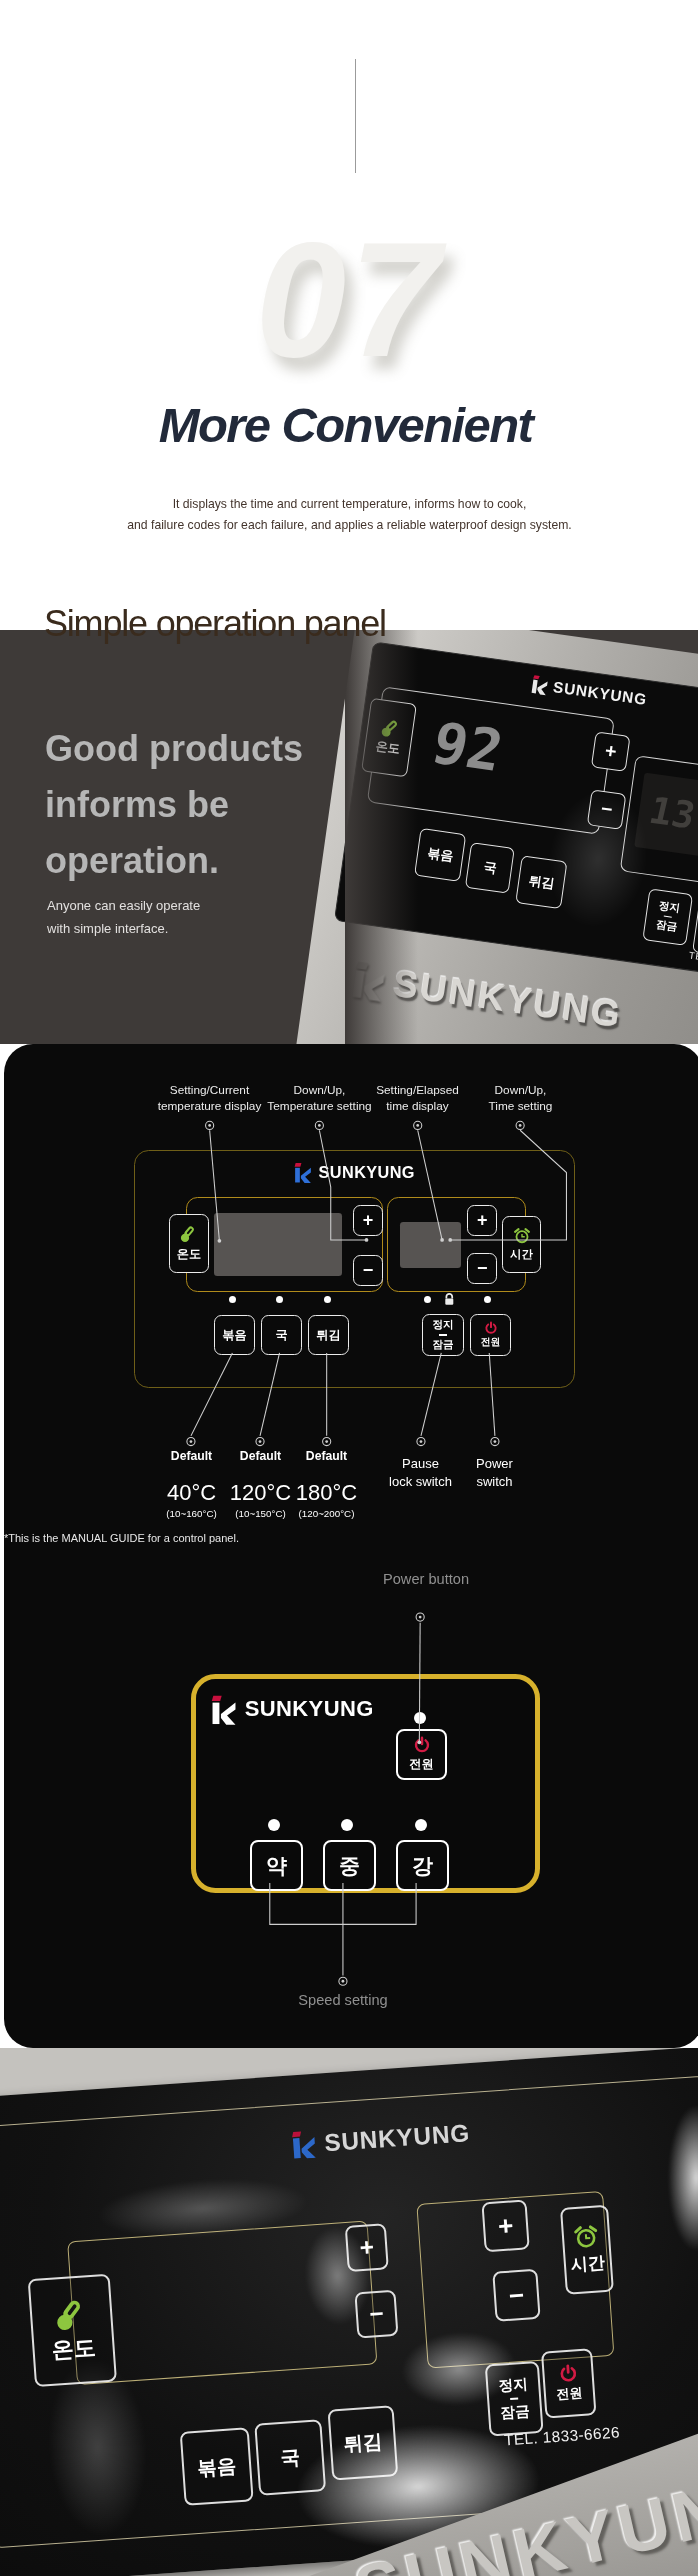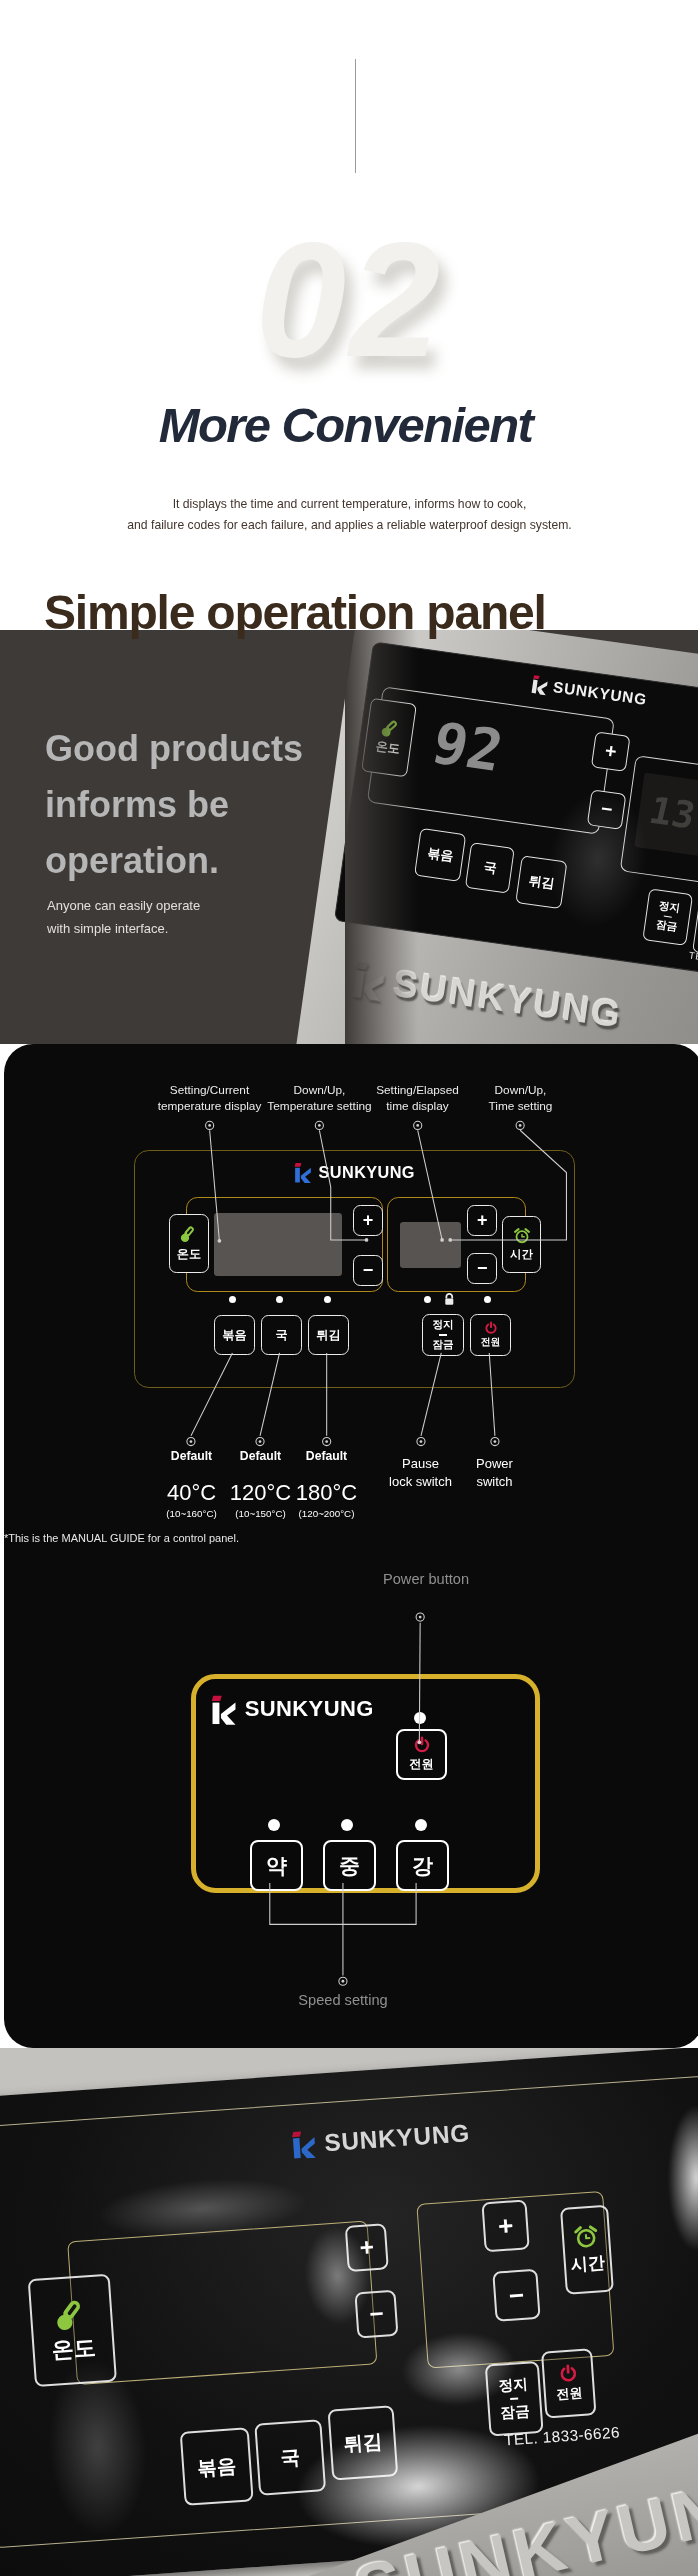--- a/index.html
+++ b/index.html
@@ -10,21 +10,21 @@
   
   .sec-hero { position:absolute; top:0; left:0; width:699px; height:630px; background:#fff; }
   .divider { left:355px; top:59px; width:0.8px; height:114px; background:#9b9b9b; }
   .big-num { left:0; top:218px; width:699px; text-align:center; font-size:163px; line-height:1;
              font-weight:bold; font-style:italic; color:#f2f1ee; letter-spacing:3.3px;
              text-shadow:8.1px 13px 13px rgba(110,105,90,0.30); }
   .hero-title { left:0; top:397px; width:691px; text-align:center; font-size:49px; font-weight:bold;
                 font-style:italic; color:#222a3a; letter-spacing:-1.6px; }
   .hero-desc { left:0; top:494px; width:699px; text-align:center; font-size:12.2px; line-height:1.75;
                color:#43342c; }
-  .sub-head { left:44px; top:585px; font-size:48px; font-weight:bold; color:#3a2b1d;
+  .sub-head { left:44px; top:603px; font-size:36px; font-weight:normal; color:#3a2b1d;
               letter-spacing:-1.2px; z-index:30; }
 
   
   .sec-photo1 { position:absolute; top:630px; left:0; width:699px; height:414px; background:#3e3a38; overflow:hidden; }
   .show-head { left:45px; top:91px; font-size:36px; font-weight:600; color:#b6b6b6; line-height:1.55; }
   .show-cap  { left:47px; top:265px; font-size:13px; color:#e2e0df; line-height:1.75; }
   .m-rot { left:358px; top:-24.4px; width:504px; height:520px; transform:rotate(8deg); transform-origin:0 0; }
   .m-steel { left:0; top:0; width:504px; height:520px; border-radius:11.4px;
              background:linear-gradient(105deg,#d7d5d1 0%,#b2b0ac 35%,#9a9894 60%,#84827e 100%); }
   .m-face { left:20.3px; top:32.5px; width:439px; height:280px; background:#0b0b0b; border-radius:8.1px;
@@ -85,21 +85,21 @@
                letter-spacing:4.9px; color:#c8c6c2; white-space:nowrap;
                text-shadow:3.3px 4.1px 2.4px rgba(45,44,40,0.55), -1.6px -1.6px 1.6px rgba(255,255,255,0.85); }
 </style>
 </head>
 <body>
 
 <div class="page">
 
   <div class="sec-hero">
     <div class="abs divider"></div>
-    <div class="abs big-num">02</div>
+    <div class="abs big-num">07</div>
     <div class="abs hero-title">More Convenient</div>
     <div class="abs hero-desc">
       <div>It displays the time and current temperature, informs how to cook,</div>
       <div>and failure  codes for each failure, and applies a reliable waterproof design system.</div>
     </div>
     <div class="abs sub-head">Simple operation panel</div>
   </div>
 
   <div class="sec-photo1">
     <div class="abs m-rot">

